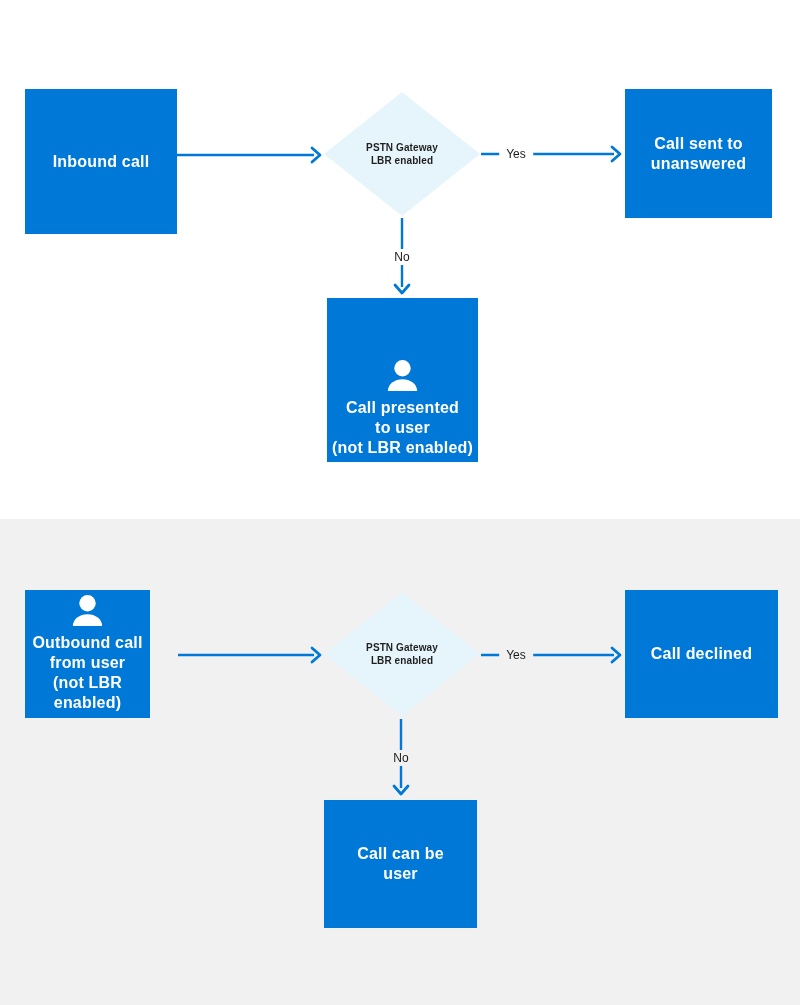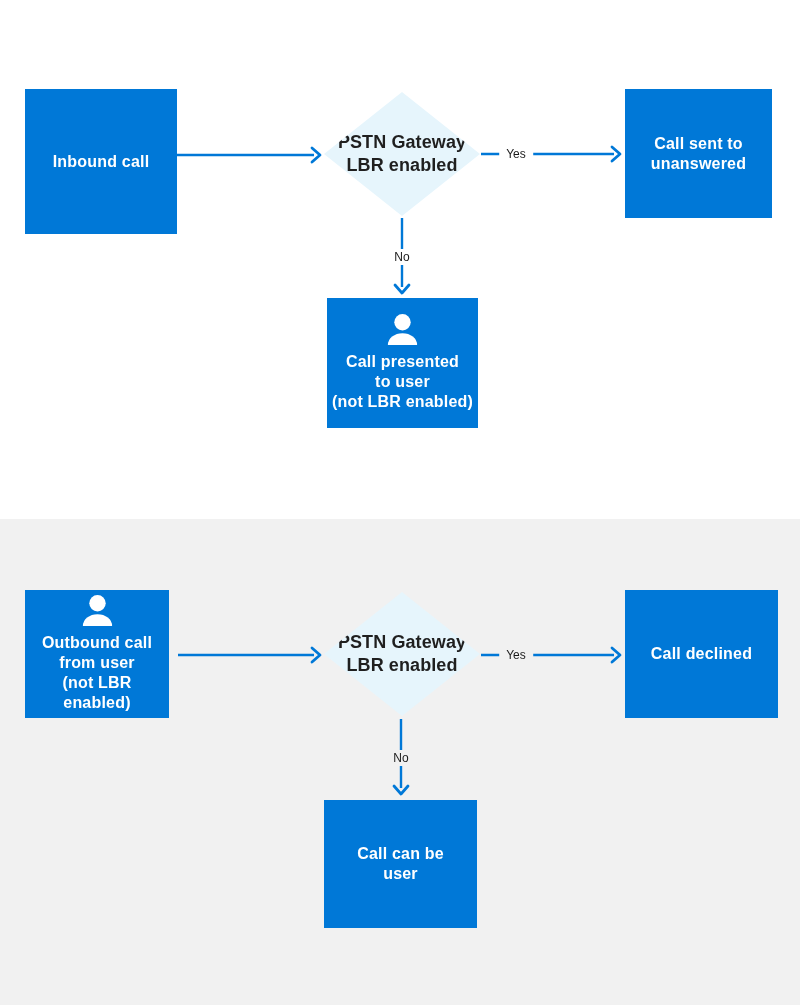--- a/index.html
+++ b/index.html
@@ -52,21 +52,21 @@
   .diamond {
     position: absolute;
     display: flex;
     align-items: center;
     justify-content: center;
     text-align: center;
     background: var(--diamond-fill, #E6F5FC);
     clip-path: polygon(50% 0, 100% 50%, 50% 100%, 0 50%);
   }
   .diamond-label {
-    font-size: 18px;
+    font-size: 10px;
     font-weight: 600;
     color: #1f1f1f;
     line-height: 1.3;
     white-space: pre-line;
     letter-spacing: 0.1px;
   }
 
   .arrow { position: absolute; overflow: visible; }
   .arrow .shaft {
     stroke: var(--arrow-blue, #0078D7);
@@ -127,33 +127,33 @@
     <span class="box-label">Call sent to
 unanswered</span>
   </div>
 
   <svg class="arrow" style="left:392px; top:218px;" width="20" height="78">
     <path class="shaft" d="M10 0 V69"></path>
     <path class="head" d="M3 67 L10 75 L17 67"></path>
   </svg>
   <span class="edge-label" style="left:402px; top:249px;">No</span>
 
-  <div class="box" style="left:327px; top:298px; width:151px; height:130px;">
+  <div class="box" style="left:327px; top:298px; width:151px; height:164px;justify-content:flex-end;">
     <span class="person">
       <svg viewBox="0 0 36 34" width="33" height="31" aria-hidden="true">
         <circle cx="18" cy="9" r="9"></circle>
         <path d="M2 34 a16 13 0 0 1 32 0 z"></path>
       </svg>
     </span>
     <span class="box-label">Call presented
 to user
 (not LBR enabled)</span>
   </div>
 
-  <div class="box" style="left:25px; top:590px; width:144px; height:128px;">
+  <div class="box" style="left:25px; top:590px; width:125px; height:128px;">
     <span class="person">
       <svg viewBox="0 0 36 34" width="33" height="31" aria-hidden="true">
         <circle cx="18" cy="9" r="9"></circle>
         <path d="M2 34 a16 13 0 0 1 32 0 z"></path>
       </svg>
     </span>
     <span class="box-label">Outbound call
 from user
 (not LBR enabled)</span>
   </div>

